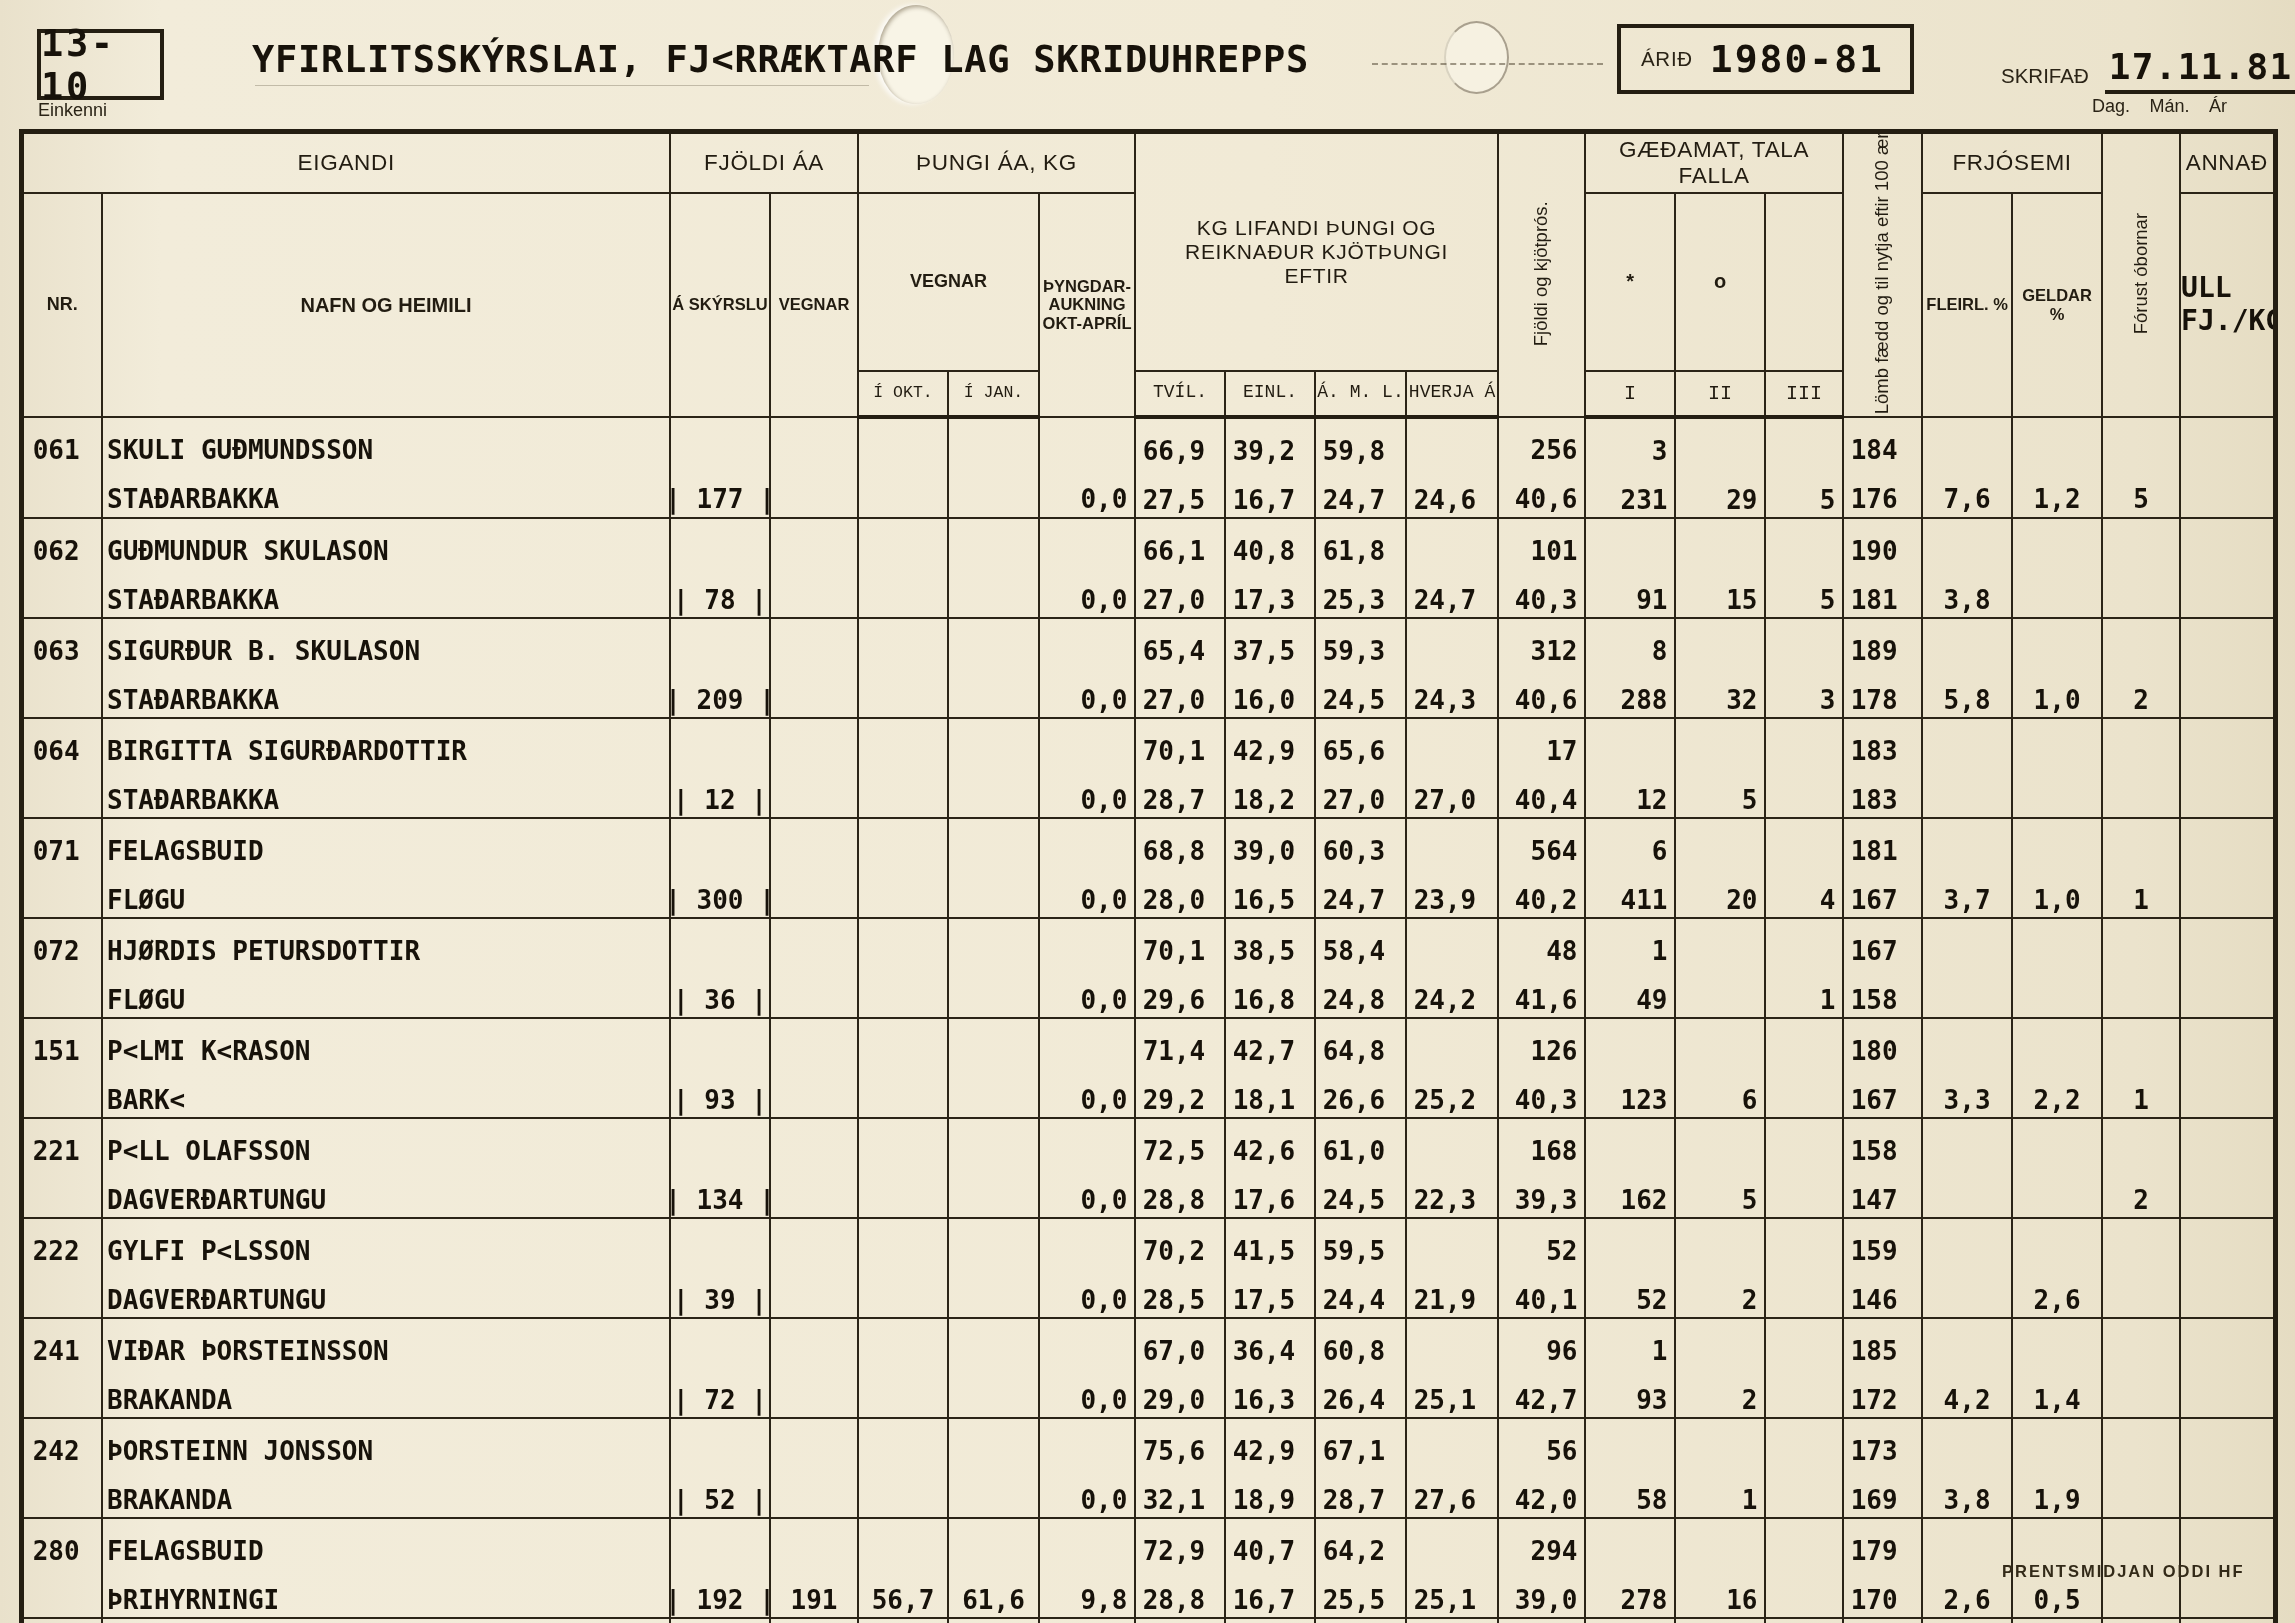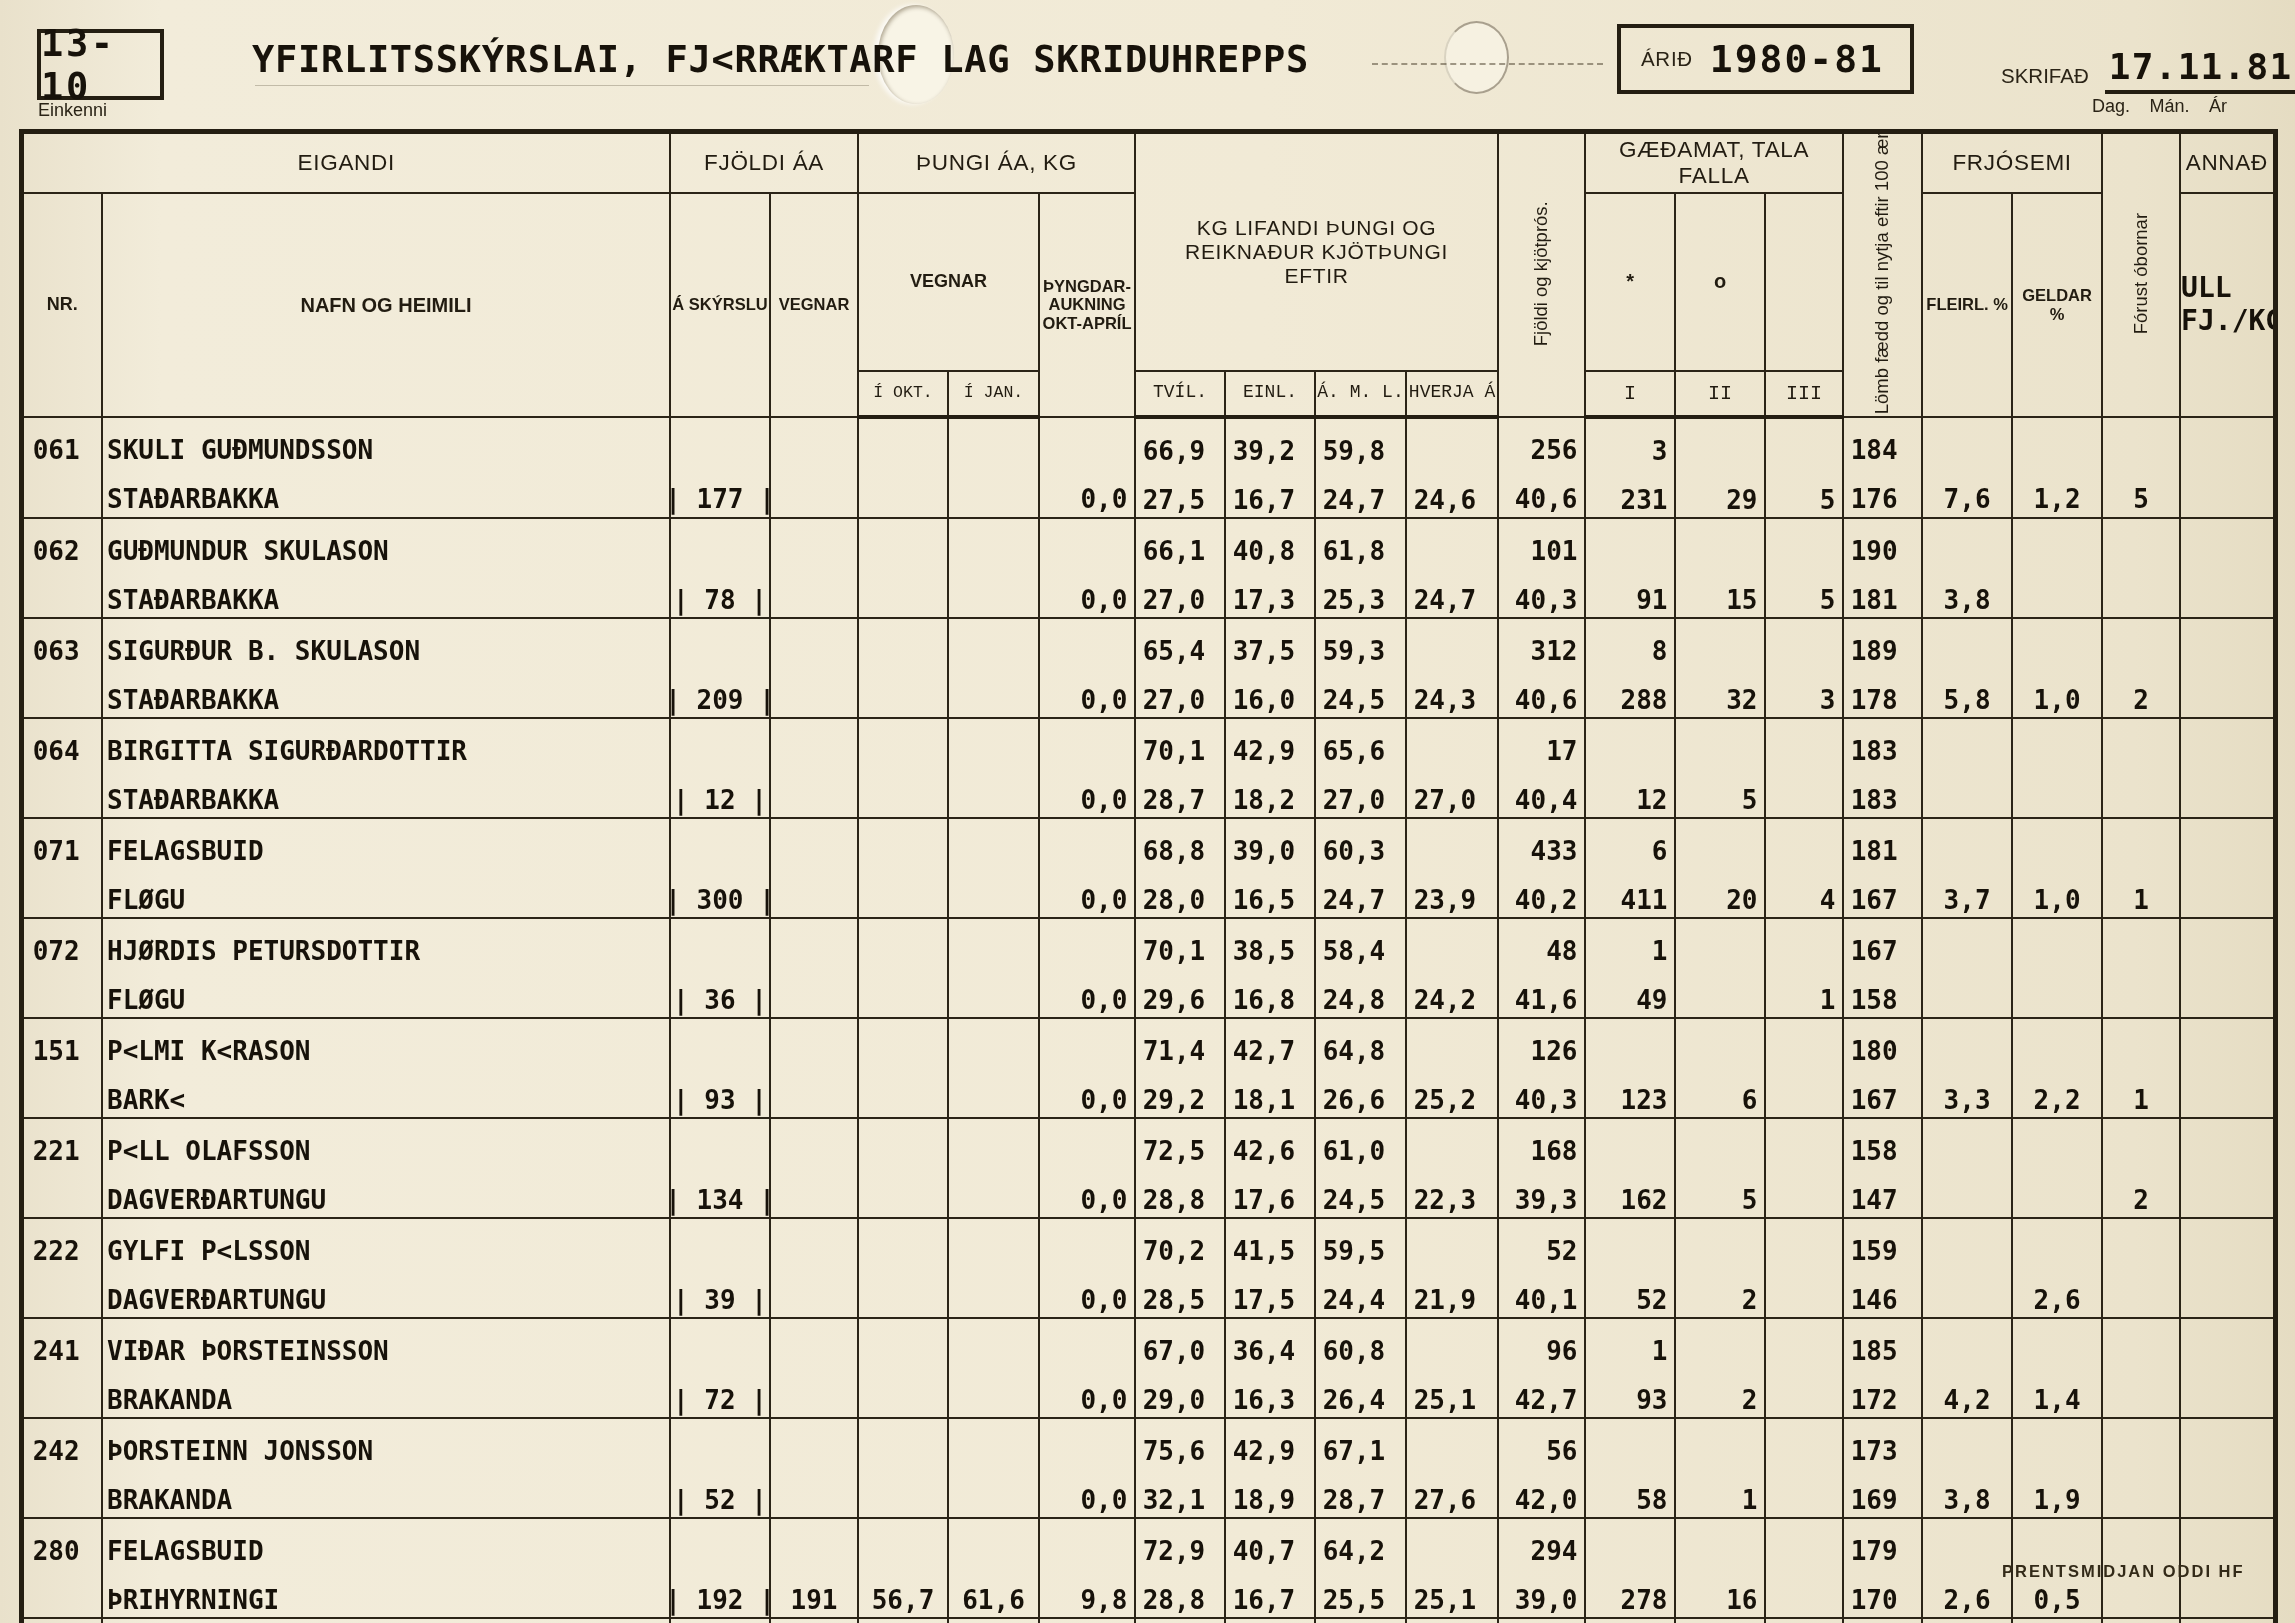--- a/index.html
+++ b/index.html
@@ -523,21 +523,21 @@
         </td>
     <td>
           <div class="t la">60,3</div>
           <div class="b la">24,7</div>
         </td>
     <td>
           <div class="t la"></div>
           <div class="b la">23,9</div>
         </td>
     <td>
-          <div class="t ra">433</div>
+          <div class="t ra">564</div>
           <div class="b ra">40,2</div>
         </td>
     <td>
           <div class="t ra">6</div>
           <div class="b ra">411</div>
         </td>
     <td>
           <div class="t ra"></div>
           <div class="b ra">20</div>
         </td>

